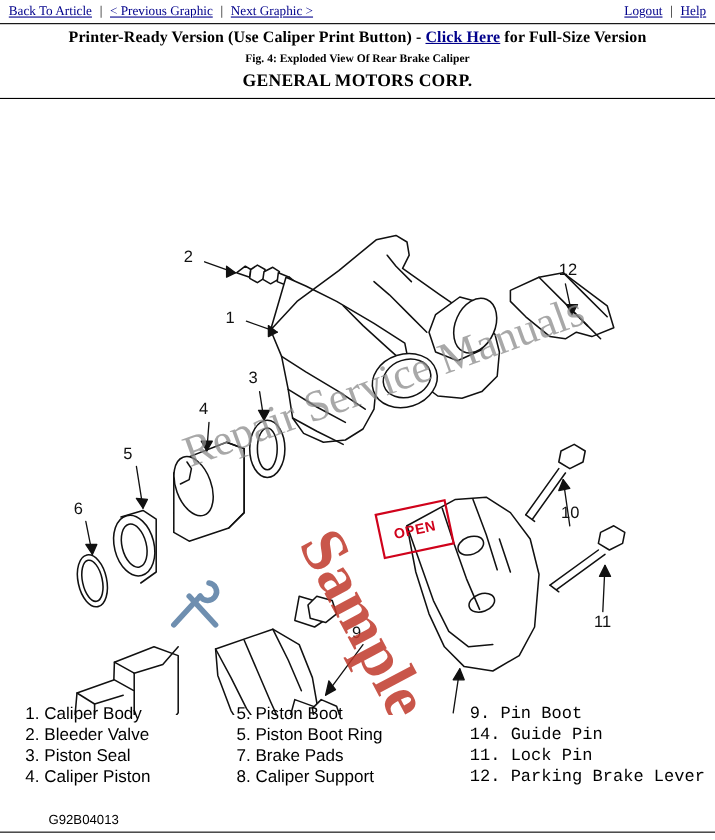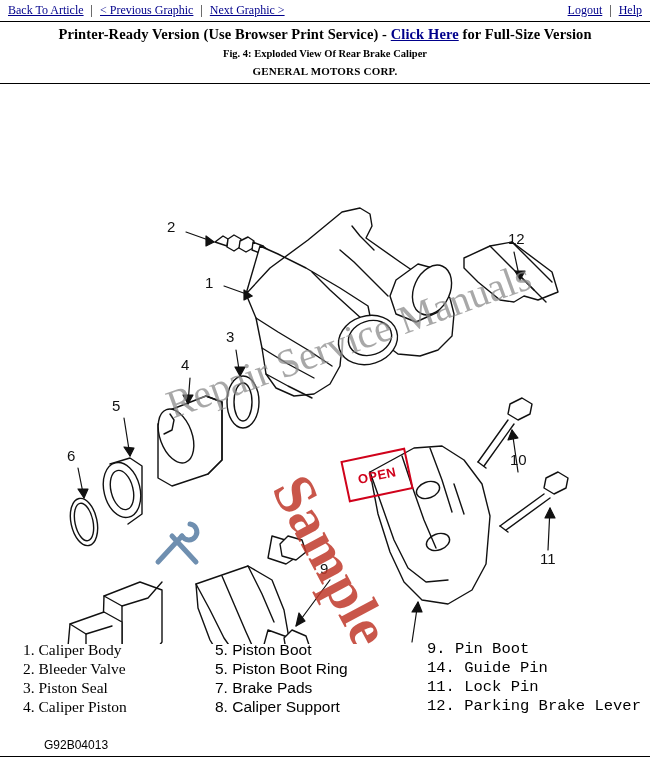--- a/index.html
+++ b/index.html
@@ -63,21 +63,21 @@
     color: #00008B;
     text-decoration: underline;
     cursor: pointer;
   }
   .fig-line {
     font-size: 10.5px;
     font-weight: bold;
     margin-top: 5px;
   }
   .corp-line {
-    font-size: 11px;
+    font-size: 16px;
     font-weight: bold;
     margin-top: 6px;
     letter-spacing: .2px;
   }
 
   
   .figure-area {
     position: relative;
     width: 650px;
     height: 560px;
@@ -152,21 +152,21 @@
     height: 90px;
     display: flex;
     justify-content: center;
     gap: 0;
     font-family: "Liberation Sans", sans-serif;
     font-size: 15.5px;
   }
   .legend-col {
     padding: 0 6px;
   }
-  .legend-col.c1 { width: 180px; font-family: Liberation Serif, serif; }
+  .legend-col.c1 { width: 180px; }
   .legend-col.c2 { width: 200px; }
   .legend-col.c3 { width: 200px; font-family: Liberation Mono, monospace; }
   .legend-item {
     line-height: 19px;
     white-space: nowrap;
   }
 
   
   .footer-code {
     position: absolute;
@@ -196,21 +196,21 @@
   </div>
   <div class="nav-right">
     <a>Logout</a>
     <span class="nav-sep">|</span>
     <a>Help</a>
   </div>
 </div>
 
 <div class="headerblock">
   <div class="printer-line">
-    <span>Printer-Ready Version (Use Browser Print Service) - </span><a>Click Here</a><span> for Full-Size Version</span>
+    <span>Printer-Ready Version (Use Caliper Print Button) - </span><a>Click Here</a><span> for Full-Size Version</span>
   </div>
   <div class="fig-line">Fig. 4: Exploded View Of Rear Brake Caliper</div>
   <div class="corp-line">GENERAL MOTORS CORP.</div>
 </div>
 
 <div class="figure-area">
 
   <svg class="figure-svg" width="650" height="560" viewBox="0 0 650 560">
     <g fill="none" stroke="#111" stroke-width="1.4" stroke-linejoin="round" stroke-linecap="round">
 

